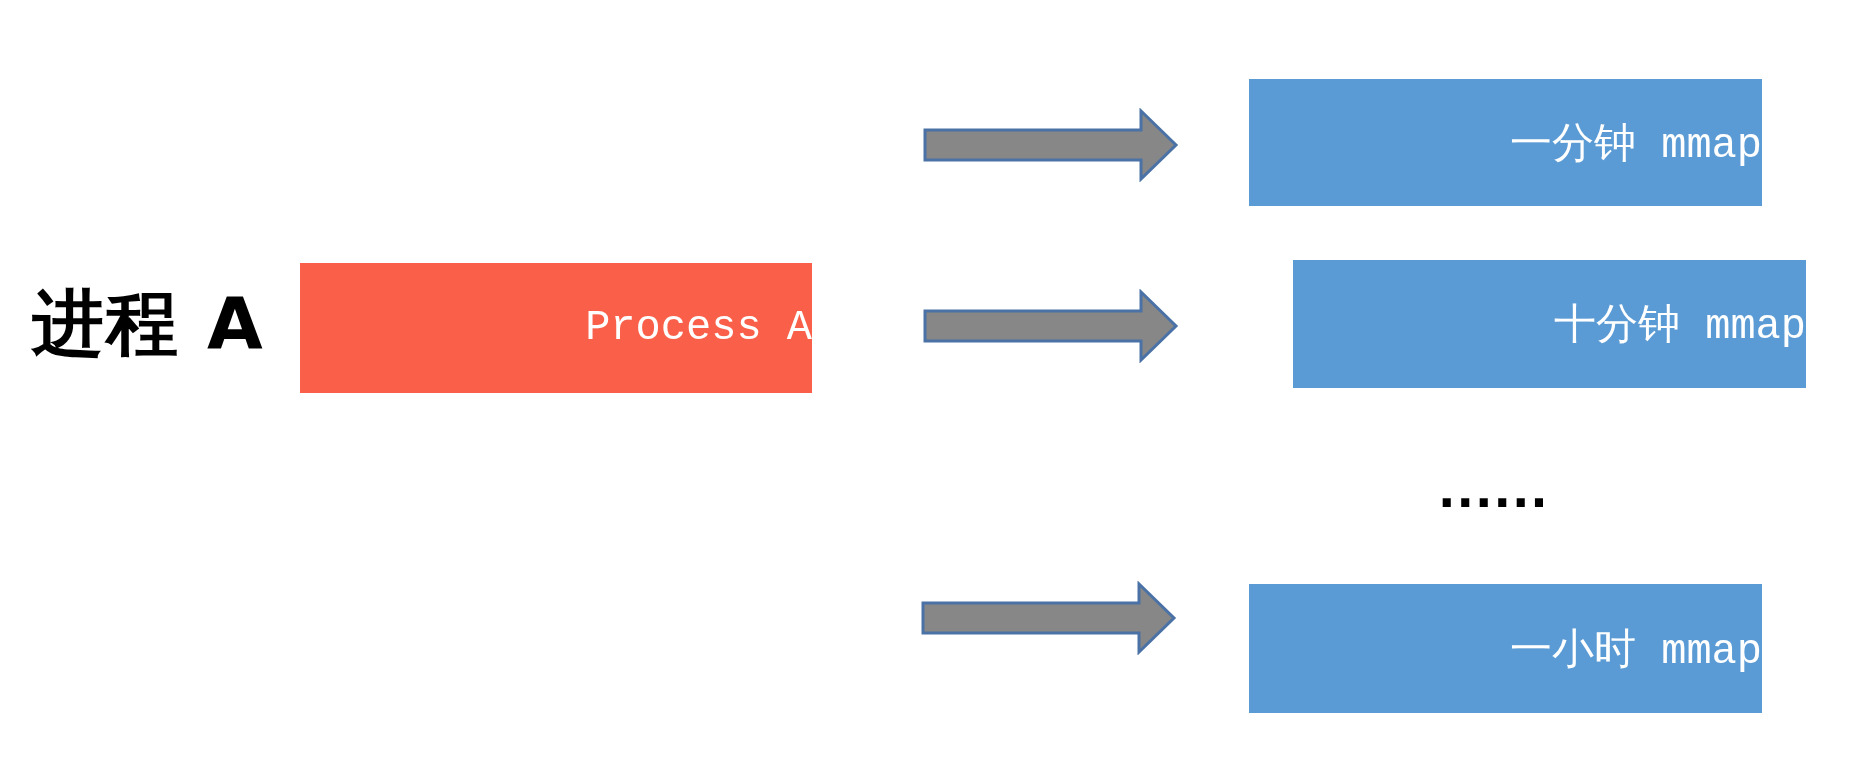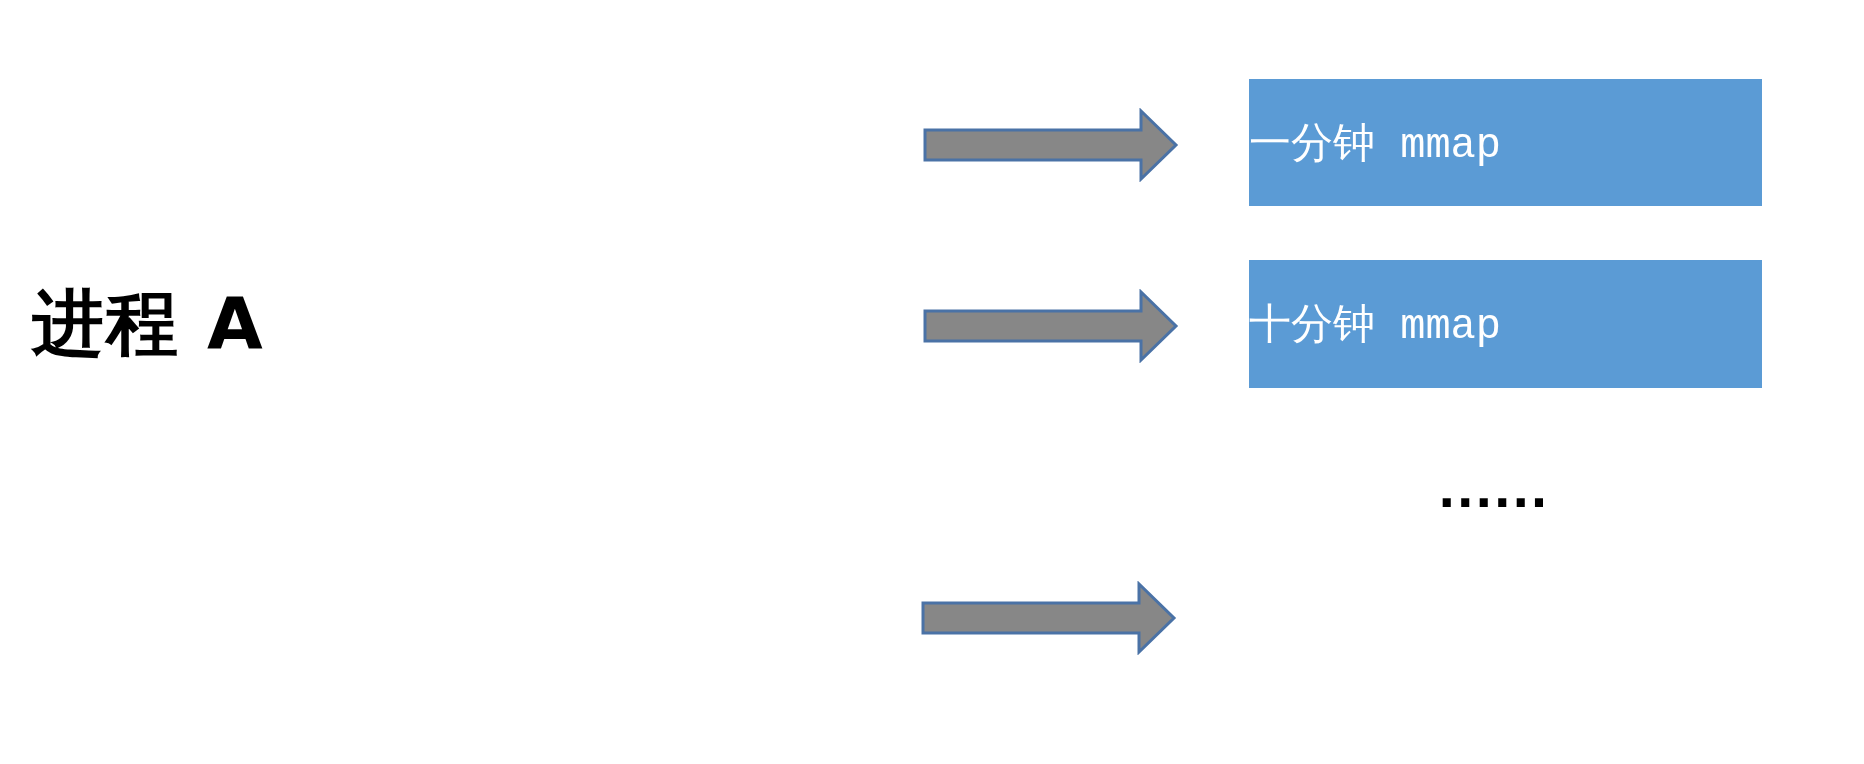--- a/index.html
+++ b/index.html
@@ -25,21 +25,21 @@
     font-weight: bold;
     color: var(--label_text, #000000);
     font-family: "DejaVu Sans", sans-serif;
     letter-spacing: 2px;
     white-space: nowrap;
   }
   .box {
     position: absolute;
     display: flex;
     align-items: center;
-    justify-content: flex-start;
+    justify-content: flex-end;
     text-align: center;
   }
   .box span {
     color: var(--box_text, #ffffff);
     font-family: "Liberation Mono", "DejaVu Sans Mono", monospace;
     white-space: nowrap;
   }
   .box.red {
     left: 300px;
     top: 263px;
@@ -48,21 +48,21 @@
     background: var(--process_box_fill, #FA6049);
   }
   .box.red span { font-size: 42px; }
   .box.blue {
     left: 1249px;
     width: 513px;
     background: var(--mmap_box_fill, #5B9BD5);
   }
   .box.blue span { font-size: 42px; }
   .box.blue.b1 { top: 79px;  height: 127px; }
-  .box.blue.b2 { top: 260px; height: 128px; }
+  .box.blue.b2 { top: 260px; height: 128px; margin-left: 44px; }
   .box.blue.b3 { top: 584px; height: 129px; }
   .arrow {
     position: absolute;
     width: 256px;
     height: 74px;
   }
   .arrow.a1 { left: 923px; top: 108px; }
   .arrow.a2 { left: 923px; top: 289px; }
   .arrow.a3 { left: 921px; top: 581px; }
   .arrow polygon {
@@ -84,20 +84,23 @@
     white-space: nowrap;
   }
 </style>
 </head>
 <body>
 
 <div class="canvas">
 
   <div class="group-label">进程 A</div>
 
+  <div class="box red">
+    <span>Process A</span>
+  </div>
 
   <svg class="arrow a1" viewBox="0 0 256 74">
     <polygon points="2,22 218,22 218,3 253,37 218,71 218,52 2,52"></polygon>
   </svg>
 
   <svg class="arrow a2" viewBox="0 0 256 74">
     <polygon points="2,22 218,22 218,3 253,37 218,71 218,52 2,52"></polygon>
   </svg>
 
   <svg class="arrow a3" viewBox="0 0 256 74">
@@ -107,14 +110,17 @@
   <div class="box blue b1">
     <span>一分钟 mmap</span>
   </div>
 
   <div class="box blue b2">
     <span>十分钟 mmap</span>
   </div>
 
   <div class="ellipsis">......</div>
 
+  <div class="box blue b3">
+    <span>一小时 mmap</span>
+  </div>
 
 </div>
 
 </body></html>

